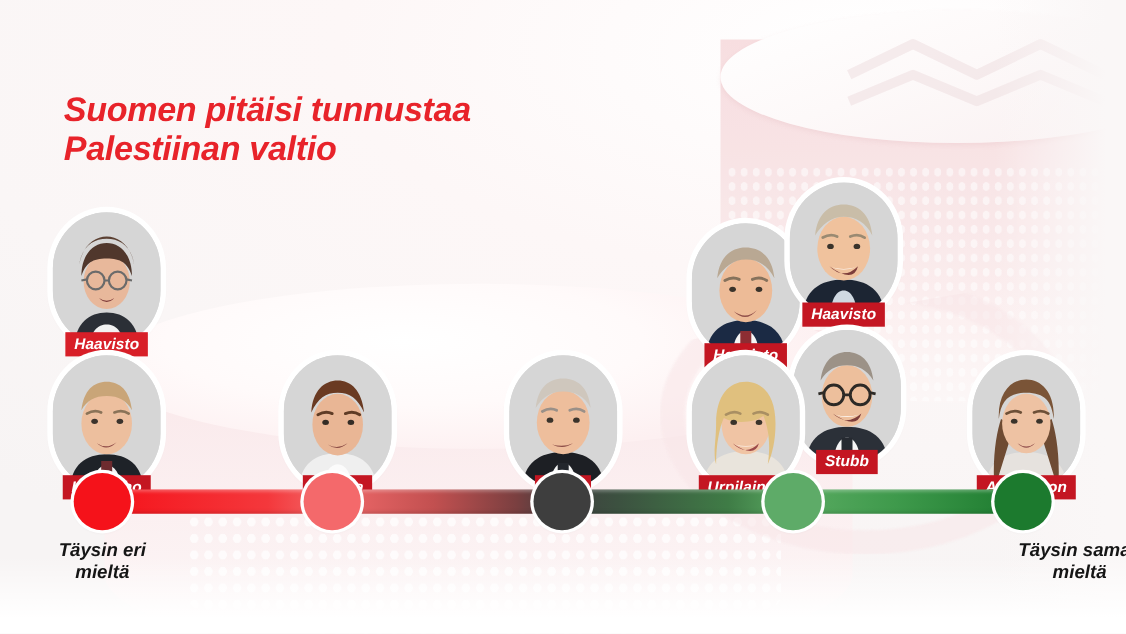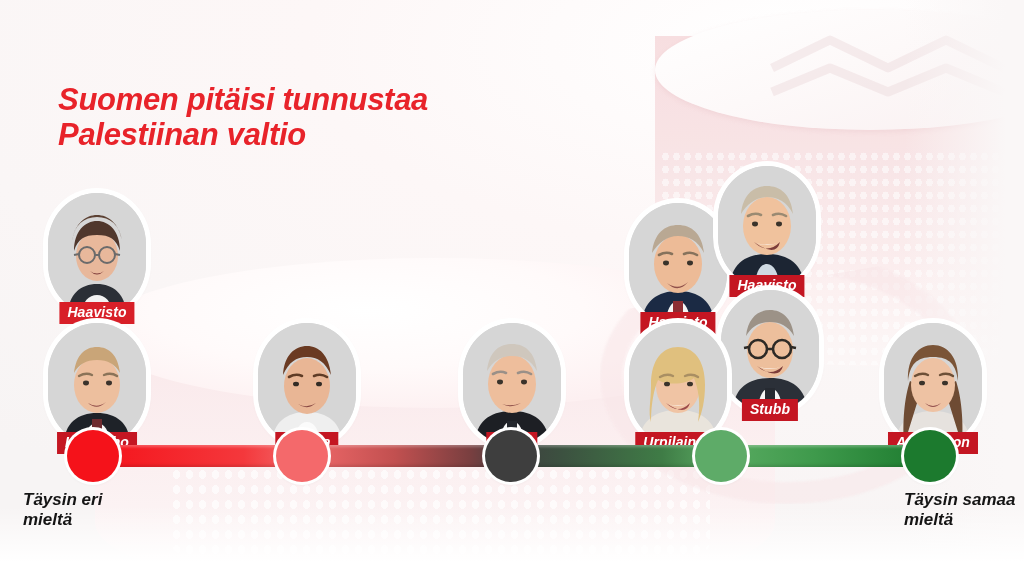--- a/index.html
+++ b/index.html
@@ -200,21 +200,21 @@
     border-radius: 50%;
     box-shadow: 0 0 0 3px #ffffff, 0 1px 4px rgba(0,0,0,.14);
   }
   .axis-label {
     position: absolute;
     top: 490px;
     font-size: 17px;
     font-weight: bold;
     color: #151515;
     line-height: 1.2;
-    text-align: left;
+    text-align: center;
     white-space: pre-line;
   }
 </style>
 </head>
 <body>
 
 <div id="stage">
 
   <div class="bg-base"></div>
   <div class="bg-drum-body"></div>
@@ -359,21 +359,21 @@
         <g fill="none" stroke="#9a8a72" stroke-width="2.6" stroke-linecap="round">
           <path d="M30 50q7-4 13-1M55 49q7-3 13 1"></path>
         </g>
         <path d="M36 76q13 13 26 0 -4 16 -26 0z" fill="#7d3d3a"></path>
         <path d="M38 77q11 3 22 0 -11 4 -22 0z" fill="#ffffff"></path>
       </svg>
     </div>
     <div class="tag">Haavisto</div>
   </div>
 
-  <div class="person" style="left:721px; top:290px;">
+  <div class="person" style="left:721px; top:300px;">
     <div class="photo">
       <svg viewBox="0 0 98 122">
         <rect width="98" height="122" fill="#d6d6d6"></rect>
         <path d="M12 122c0-24 16-34 37-34s37 10 37 34z" fill="#2b3038"></path>
         <path d="M37 122c0-15 5-24 12-24s12 9 12 24z" fill="#f6f6f6"></path>
         <path d="M44 98h10v15H44z" fill="#262a31"></path>
         <ellipse cx="49" cy="60" rx="23" ry="28" fill="#edbf9c"></ellipse>
         <path d="M25 46c2-18 12-26 24-26s22 8 24 26c-6-10-14-14-24-14S31 36 25 46z" fill="#9c9287"></path>
         <g fill="none" stroke="#2d2a26" stroke-width="2.6">
           <circle cx="37" cy="59" r="9"></circle>

